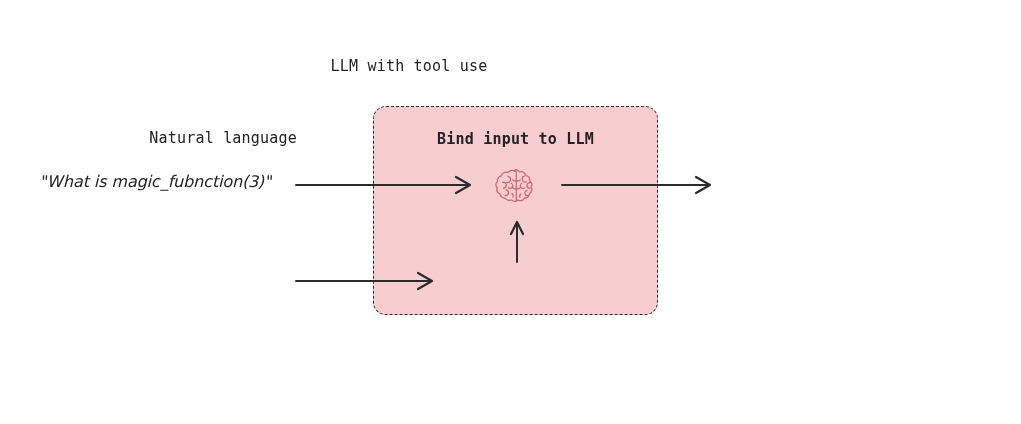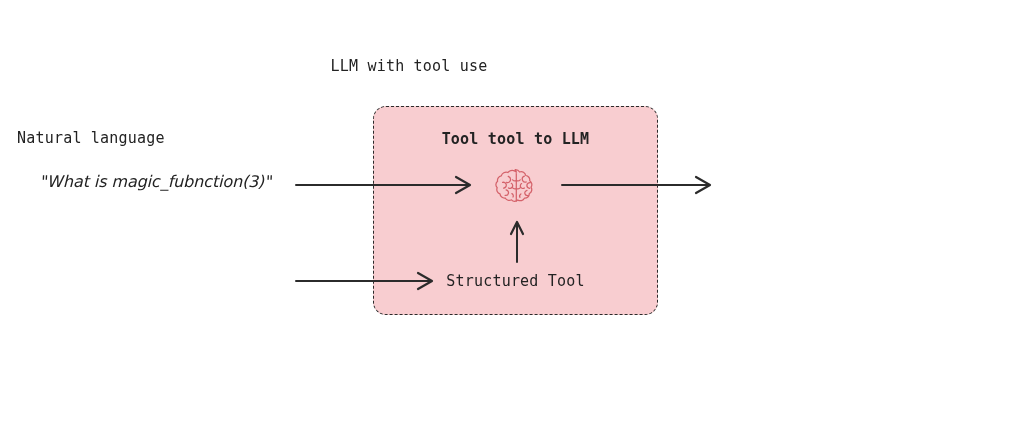--- a/index.html
+++ b/index.html
@@ -30,21 +30,21 @@
     width: 818px;
     text-align: center;
     font-size: 15px;
     letter-spacing: 0.2px;
   }
 
   #natural-language-heading {
     left: 17px;
     top: 128px;
     width: 280px;
-    text-align: left;
+    text-align: right;
     font-size: 15px;
     letter-spacing: 0.2px;
   }
 
   #user-query-text {
     left: 17px;
     top: 171px;
     width: 280px;
     text-align: center;
     font-size: 16px;
@@ -120,23 +120,22 @@
 
   <div id="llm-box"></div>
 
   <div class="txt" id="diagram-title">LLM with tool use</div>
 
   <div class="txt" id="natural-language-heading">Natural language</div>
 
   <div class="txt" id="user-query-text">"What is magic_fubnction(3)"</div>
 
 
-  <div class="txt" id="bind-tool-label">Tool tool to LLM</div>
+  <div class="txt" id="bind-tool-label">Bind input to LLM</div>
 
-  <div class="txt" id="structured-tool-label">Structured Tool</div>
 
   <div id="brain-icon">
     <svg viewBox="0 0 46 38" width="46" height="38" fill="none" stroke="#d4626a" stroke-width="1.25" stroke-linecap="round" stroke-linejoin="round">
 
       <path d="M22.5 4.2c-2.6-2.4-6.4-2.3-8.6 0.3-2.9-0.9-5.9 0.6-6.6 3.4
                -2.6 0.5-4.3 2.9-3.7 5.4-2.1 1.6-2.3 4.6-0.4 6.4
                -1.1 2.5 0.2 5.4 2.8 6.2 0.2 2.6 2.6 4.5 5.2 4.1
                1.2 2.3 4.1 3.1 6.3 1.8 1.6 1.9 4.6 2 6.3 0.2
                2.3 1.5 5.4 0.6 6.6-1.8 2.7 0.2 5-2 4.9-4.7
                2.4-1.1 3.2-4.1 1.7-6.3 1.5-2.1 0.9-5.1-1.3-6.4

